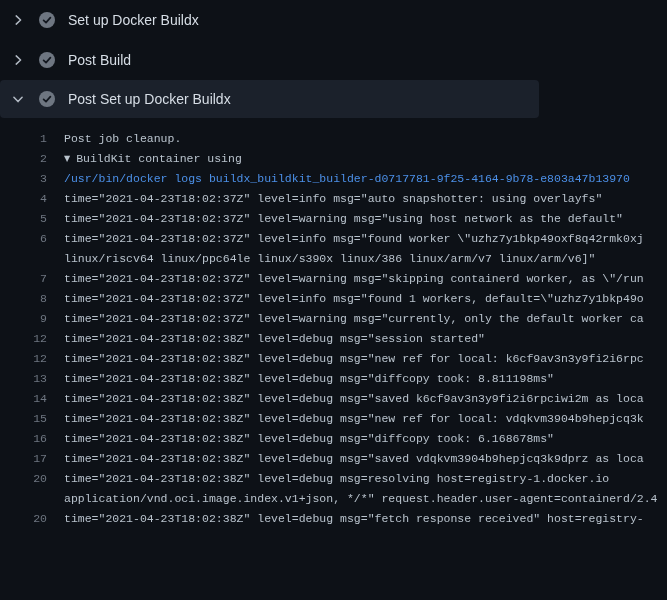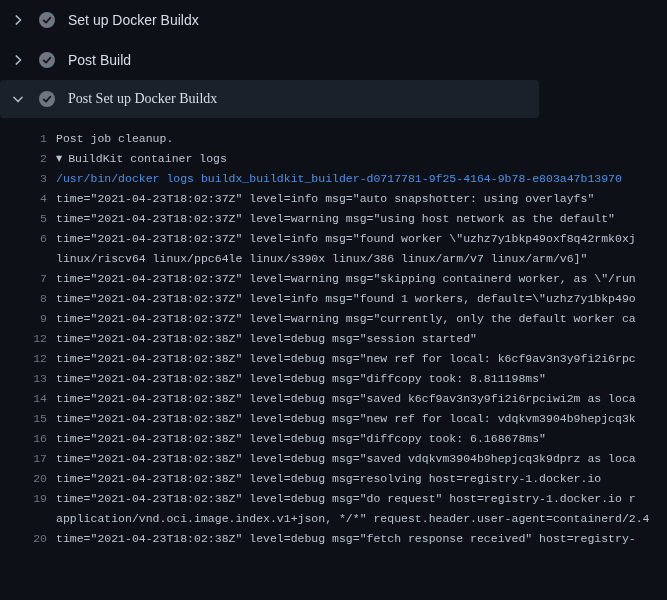--- a/index.html
+++ b/index.html
@@ -17,21 +17,20 @@
     align-items: center;
     padding-left: 10px;
     cursor: pointer;
     color: #d7dee6;
     font-size: 14px;
   }
   .step.expanded {
     height: 38px;
     background: #1b212b;
     border-radius: 4px;
-    font-family: Liberation Serif, serif;
   }
   .chev {
     width: 16px; height: 16px;
     margin-right: 13px;
     color: #b2bac4;
     display: flex; align-items: center; justify-content: center;
     flex: none;
   }
   .check { width: 16px; height: 16px; margin-right: 13px; flex: none; }
   .title { white-space: nowrap; }
@@ -46,21 +45,21 @@
     line-height: 20px;
   }
   .num {
     width: 47px; flex: none;
     text-align: right;
     color: #6e7681;
     cursor: pointer;
     user-select: none;
   }
   .txt {
-    margin-left: 9px;
+    margin-left: 17px;
     color: #b9c3cd;
     white-space: pre;
     overflow: hidden;
     flex: none;
   }
   .lrow.indent .txt { }
   .lrow.command .txt { color: #4c90e8; }
   .tri {
     font-family: "DejaVu Sans", sans-serif;
     font-size: 8px;
@@ -124,21 +123,21 @@
   </div>
 </div>
   <div class="log">
   <div class="lrow">
     <span class="num">1</span>
     <span class="txt">Post job cleanup.</span>
   </div>
 
   <div class="lrow">
     <span class="num">2</span>
-    <span class="txt"><span class="tri">▼</span><span>BuildKit container logs</span></span>
+    <span class="txt"><span class="tri">▼</span><span>BuildKit container using</span></span>
   </div>
 
   <div class="lrow indent command">
     <span class="num">3</span>
     <span class="txt">/usr/bin/docker logs buildx_buildkit_builder-d0717781-9f25-4164-9b78-e803a47b13970</span>
   </div>
 
   <div class="lrow indent">
     <span class="num">4</span>
     <span class="txt">time="2021-04-23T18:02:37Z" level=info msg="auto snapshotter: using overlayfs"</span>
@@ -208,24 +207,20 @@
   <div class="lrow indent">
     <span class="num">17</span>
     <span class="txt">time="2021-04-23T18:02:38Z" level=debug msg="saved vdqkvm3904b9hepjcq3k9dprz as loca</span>
   </div>
 
   <div class="lrow indent">
     <span class="num">20</span>
     <span class="txt">time="2021-04-23T18:02:38Z" level=debug msg=resolving host=registry-1.docker.io</span>
   </div>
 
-  <div class="lrow indent">
-    <span class="num">19</span>
-    <span class="txt">time="2021-04-23T18:02:38Z" level=debug msg="do request" host=registry-1.docker.io r</span>
-  </div>
 
   <div class="lrow">
     <span class="num"></span>
     <span class="txt">application/vnd.oci.image.index.v1+json, */*" request.header.user-agent=containerd/2.4</span>
   </div>
 
   <div class="lrow indent">
     <span class="num">20</span>
     <span class="txt">time="2021-04-23T18:02:38Z" level=debug msg="fetch response received" host=registry-</span>
   </div>

